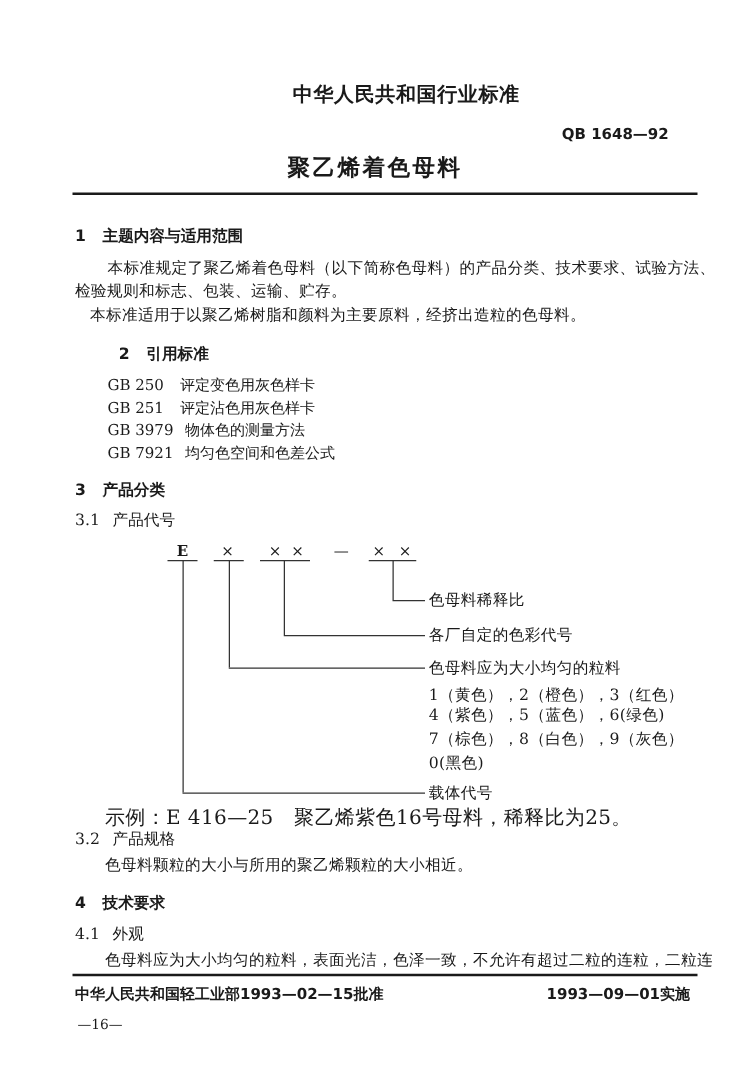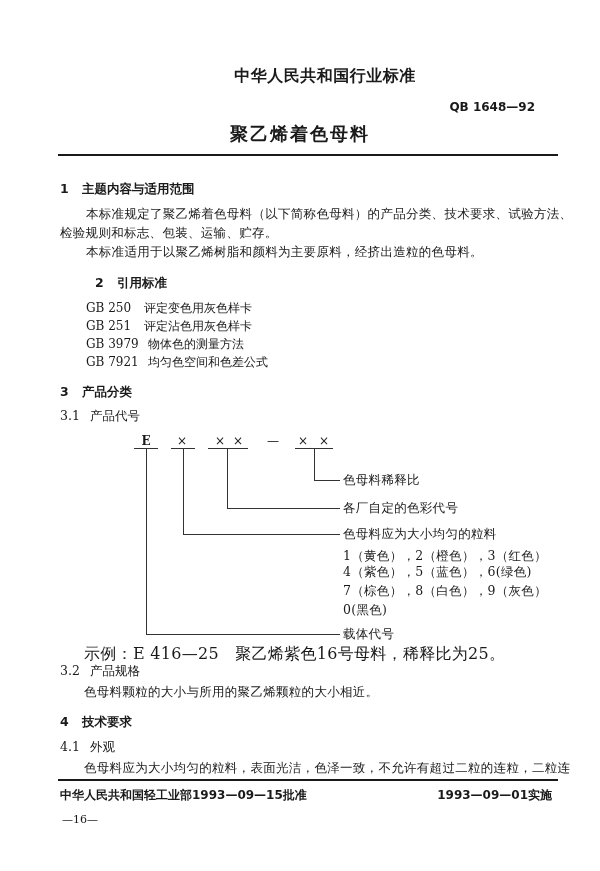--- a/index.html
+++ b/index.html
@@ -31,21 +31,21 @@
 <div class="abs std-title sans">中华人民共和国行业标准</div>
 <div class="abs std-code sans">QB 1648—92</div>
 <div class="abs doc-title sans">聚乙烯着色母料</div>
 <div class="rule" style="top:154px;height:2px;"></div>
 
 <div class="abs h1 sans" style="left:60px;top:181px;">
   <span class="num">1</span><span>主题内容与适用范围</span>
 </div>
 <div class="abs p serif" style="left:86px;top:206px;">本标准规定了聚乙烯着色母料（以下简称色母料）的产品分类、技术要求、试验方法、</div>
 <div class="abs p serif" style="left:60px;top:225px;">检验规则和标志、包装、运输、贮存。</div>
-<div class="abs p serif" style="left:86px;top:244px;font-family:Liberation Mono, monospace;">本标准适用于以聚乙烯树脂和颜料为主要原料，经挤出造粒的色母料。</div>
+<div class="abs p serif" style="left:72px;top:244px;font-family:Liberation Mono, monospace;">本标准适用于以聚乙烯树脂和颜料为主要原料，经挤出造粒的色母料。</div>
 
 <div class="abs h1 sans" style="left:60px;top:275px;margin-left:35px;">
   <span class="num">2</span><span>引用标准</span>
 </div>
 <div class="abs ref serif" style="left:86px;top:300px;">
   <span class="code">GB 250</span><span>评定变色用灰色样卡</span>
 </div>
 <div class="abs ref serif" style="left:86px;top:318px;">
   <span class="code">GB 251</span><span>评定沾色用灰色样卡</span>
 </div>
@@ -108,15 +108,15 @@
 
 <div class="abs h1 sans" style="left:60px;top:714px;">
   <span class="num">4</span><span>技术要求</span>
 </div>
 <div class="abs h2 serif" style="left:60px;top:739px;">
   <span class="num">4.1</span><span>外观</span>
 </div>
 <div class="abs p serif" style="left:84px;top:760px;">色母料应为大小均匀的粒料，表面光洁，色泽一致，不允许有超过二粒的连粒，二粒连</div>
 
 <div class="rule" style="top:779px;height:2px;"></div>
-<div class="abs footer-left sans">中华人民共和国轻工业部1993—09—15批准</div>
+<div class="abs footer-left sans">中华人民共和国轻工业部1993—02—15批准</div>
 <div class="abs footer-right sans">1993—09—01实施</div>
 <div class="abs page-num serif">—16—</div>
 
 </body></html>

